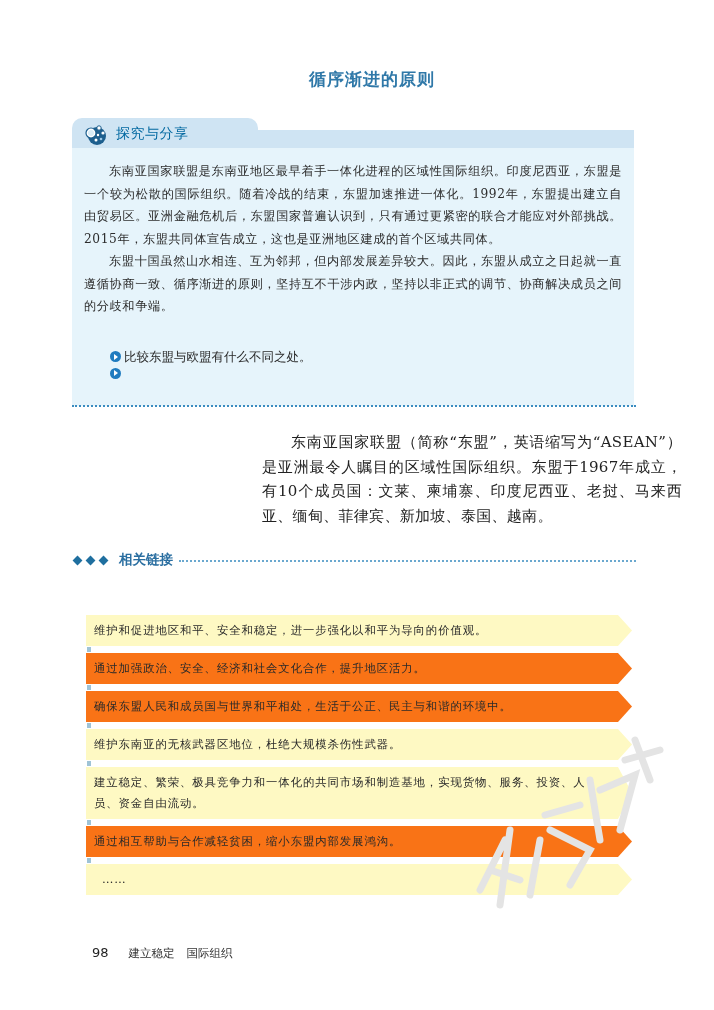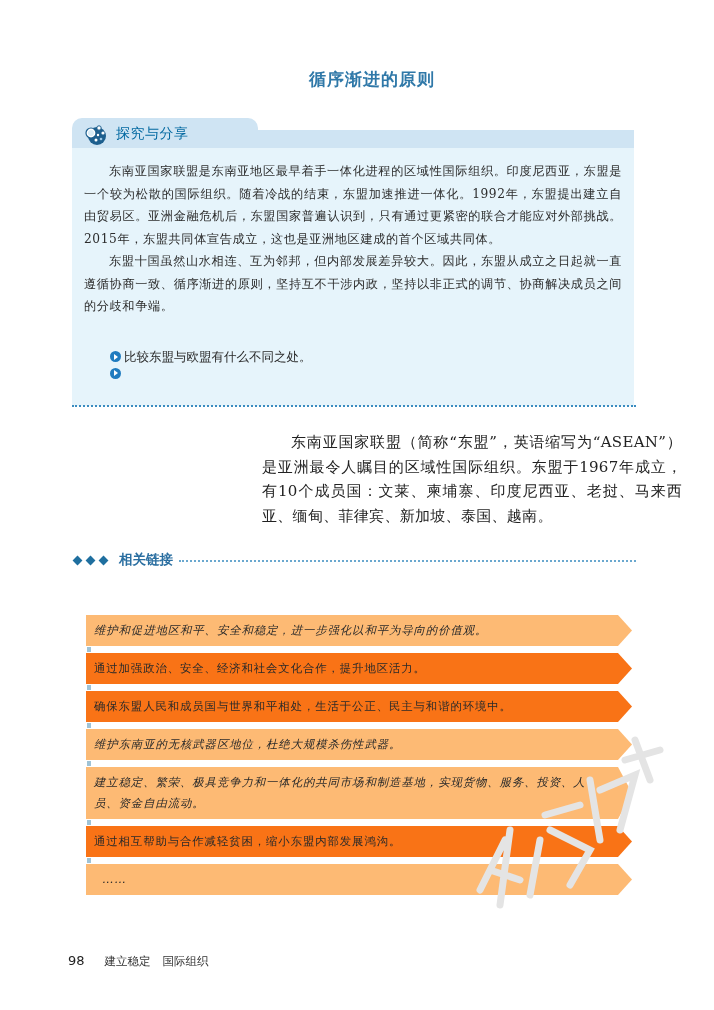--- a/index.html
+++ b/index.html
@@ -160,43 +160,43 @@
       position: relative;
       width: 546px;
       margin-bottom: 7px;
       font-size: 11.4px;
       line-height: 21px;
       letter-spacing: 0.9px;
       color: #2a2a2a;
       padding: 5px 40px 5px 8px;
       clip-path: polygon(0 0, calc(100% - 14px) 0, 100% 50%, calc(100% - 14px) 100%, 0 100%);
     }
-    .goal.purple { background: #fdba74; font-style: italic; }
+    .goal.purple { background: #fef9c3; }
     .goal.blue { background: #f97316; }
     .goal-connector {
       position: absolute;
       left: -1px;
       width: 4px; height: 5px;
       background: #9fc3d6;
     }
     .goal-wrap { position: relative; }
     .goal-wrap .goal-connector { top: -6px; left: 1px; }
     .goal.ellipsis { padding-left: 16px; }
     
     .watermark {
       position: absolute;
       left: 450px; top: 720px;
       width: 220px; height: 200px;
       pointer-events: none;
     }
     
     .footer {
       position: absolute;
-      left: 68px; top: 945px;
-      display: flex; align-items: baseline; margin-top: 8px;
+      left: 92px; top: 945px;
+      display: flex; align-items: baseline;
     }
     .page-num {
       font-family: "DejaVu Sans", "Liberation Sans", sans-serif;
       font-size: 13px;
       color: #222;
       margin-right: 20px;
     }
     .footer-unit {
       font-size: 11.5px;
       color: #333;

